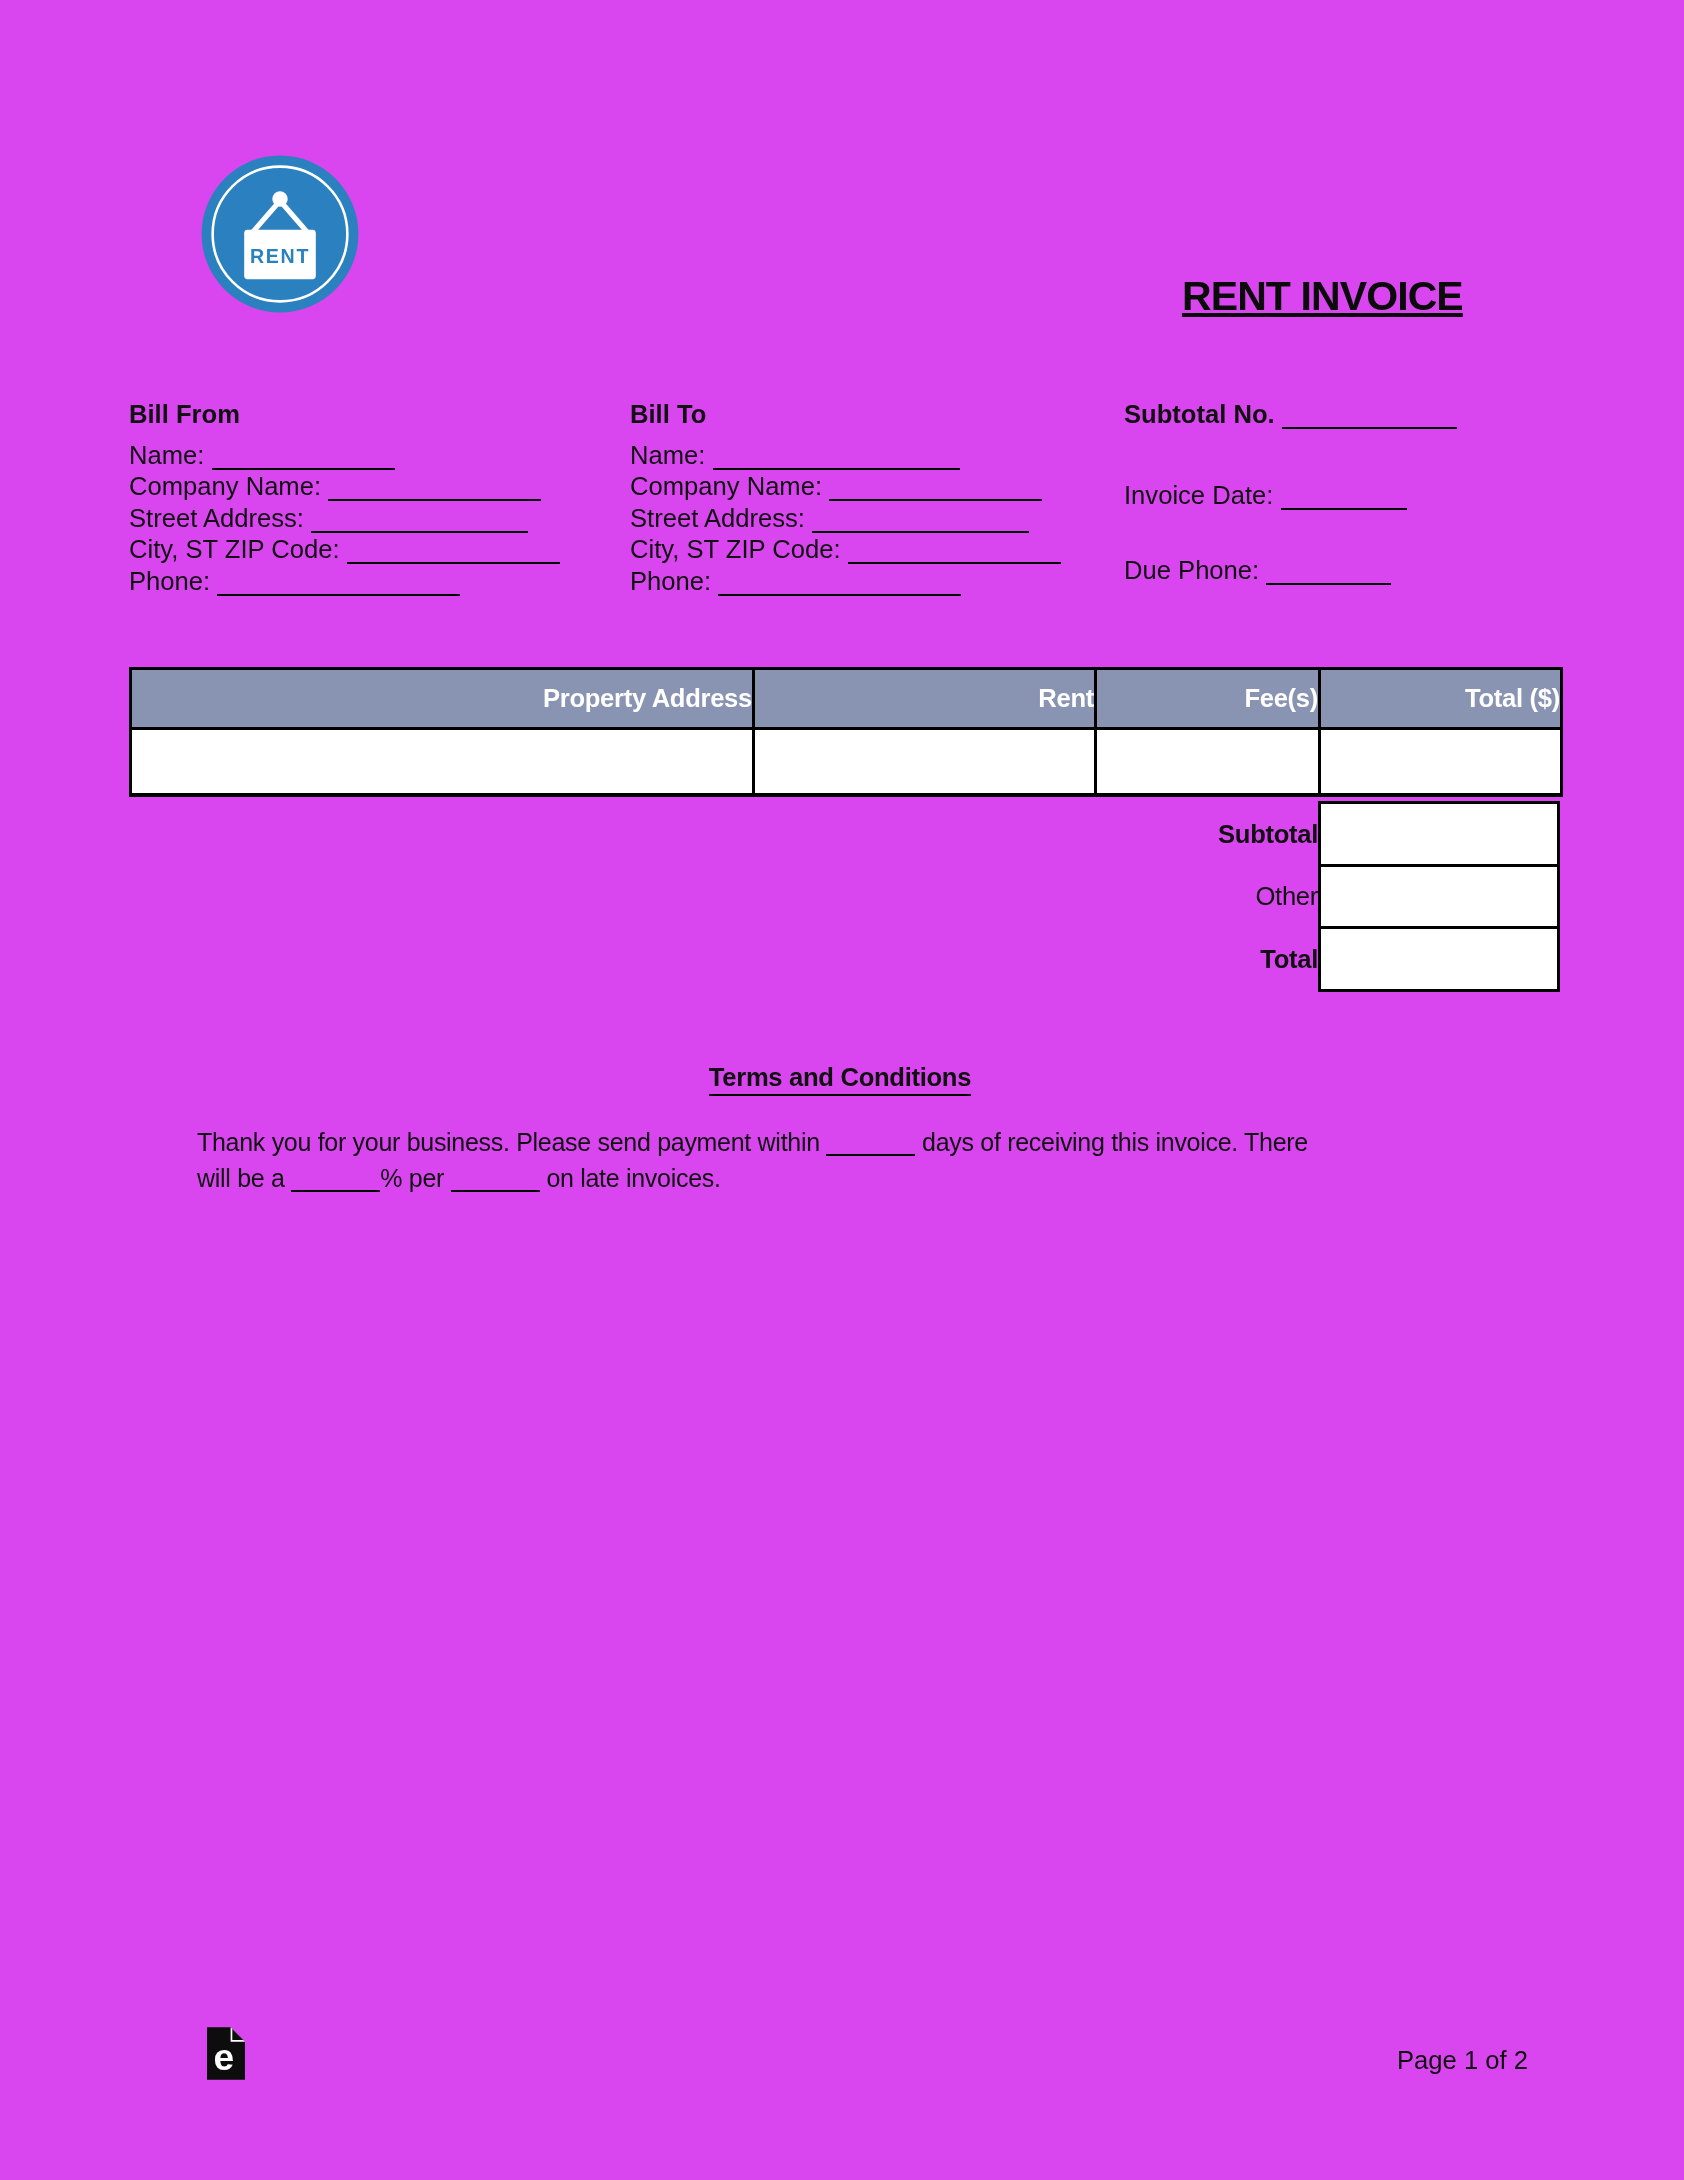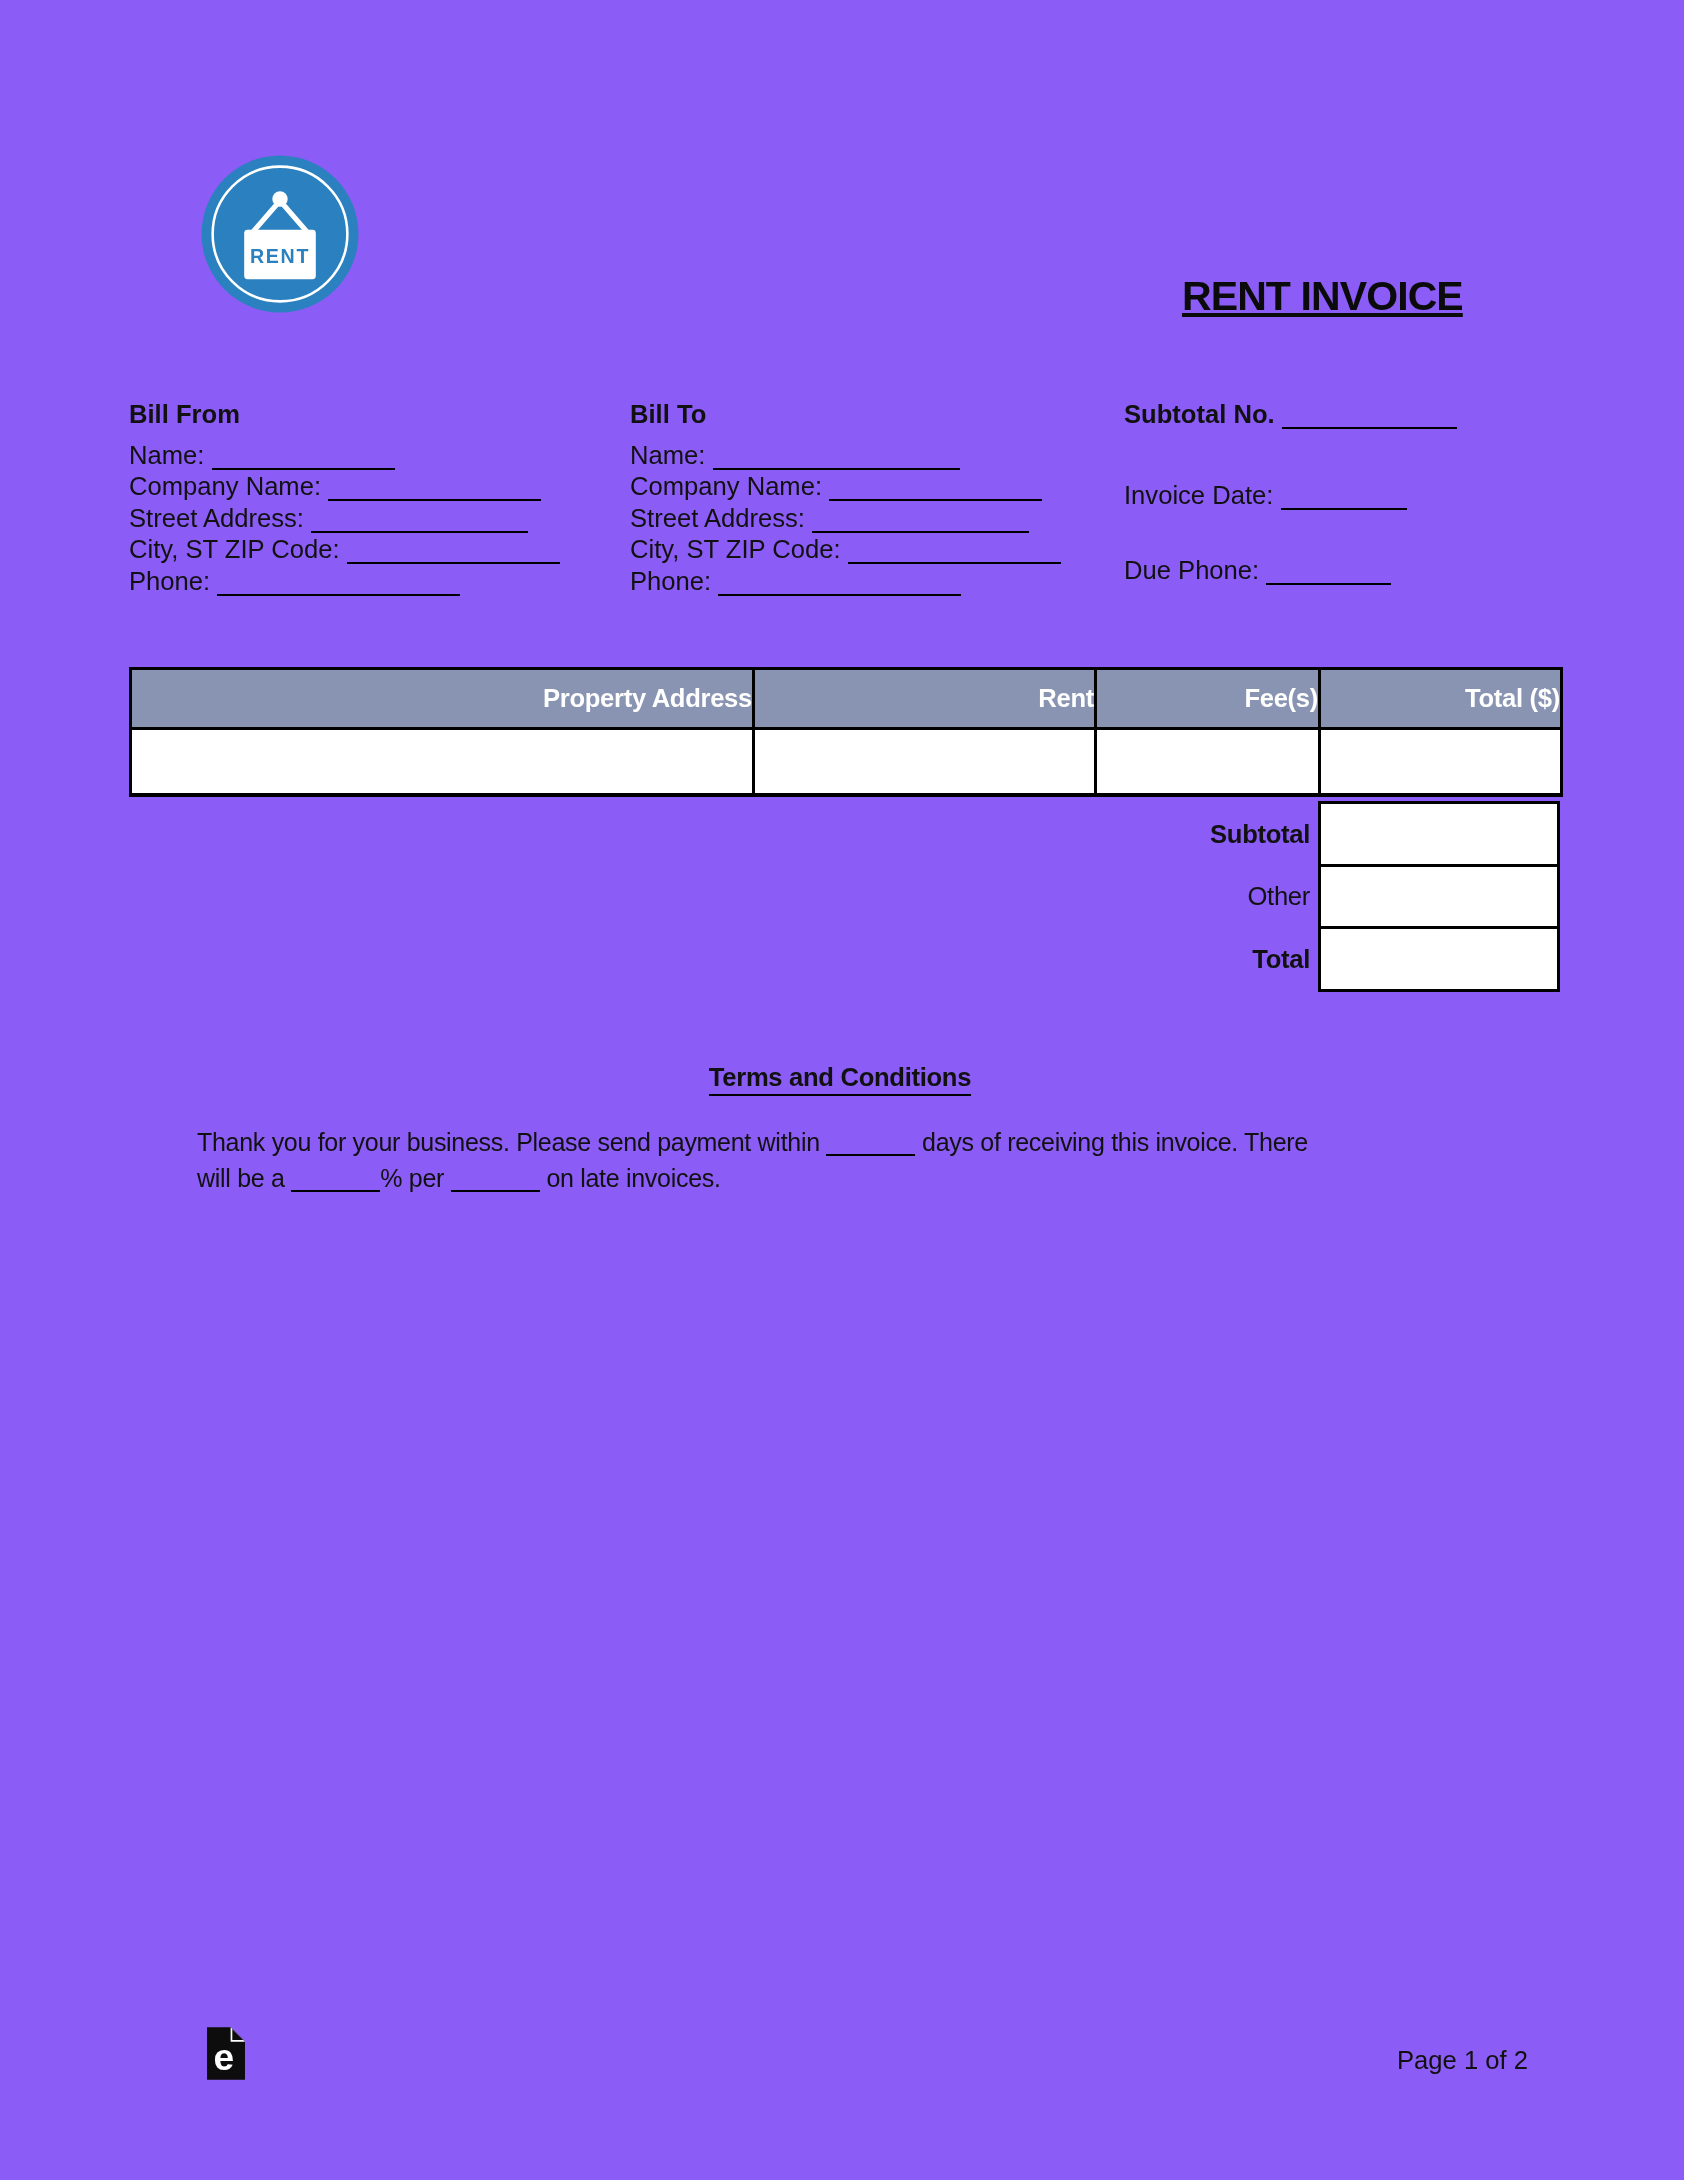--- a/index.html
+++ b/index.html
@@ -4,21 +4,21 @@
 <style>
   * { margin: 0; padding: 0; box-sizing: border-box; }
   html, body { background: #ffffff; }
   body {
     width: 1685px; height: 2181px;
     font-family: "Liberation Sans", sans-serif;
     color: #111;
     position: relative;
     overflow: hidden;
   }
-  .page { position: absolute; left: 0; top: 0; width: 1685px; height: 2181px; background: #8b5cf6; }
+  .page { position: absolute; left: 0; top: 0; width: 1685px; height: 2181px; background: #d946ef; }
 
   
   .logo { position: absolute; left: 199px; top: 153px; width: 162px; height: 162px; }
 
   
   .title {
     position: absolute; left: 1182px; top: 273px;
     font-size: 41px; font-weight: bold; letter-spacing: -0.9px; color: #0b0b0b;
     white-space: nowrap;
     text-decoration: underline;
@@ -52,21 +52,21 @@
     font-size: 25.6px; font-weight: bold; letter-spacing: -0.3px;
     text-align: right; vertical-align: middle;
   }
   .invoice-table td { height: 66px; background: #fff; border-bottom-width: 4.3px; font-size: 25.6px; }
 
   
   .totals { position: absolute; left: 129px; top: 801px; width: 1431px; }
   .tot-row { display: flex; justify-content: flex-end; height: 66px; }
   .tot-row + .tot-row { margin-top: -3.4px; }
   .tot-label {
-    display: flex; align-items: center; padding-right: 8px;
+    display: flex; align-items: center; padding-right: 0;
     font-size: 25.6px; letter-spacing: -0.3px;
   }
   .tot-label.bold { font-weight: bold; }
   .tot-box { width: 242px; border: 3.4px solid #000; background: #fff; }
 
   
   .terms-heading {
     position: absolute; left: 197px; top: 1063px; width: 1286px;
     text-align: center; font-size: 25.6px; font-weight: bold; letter-spacing: -0.3px;
   }

